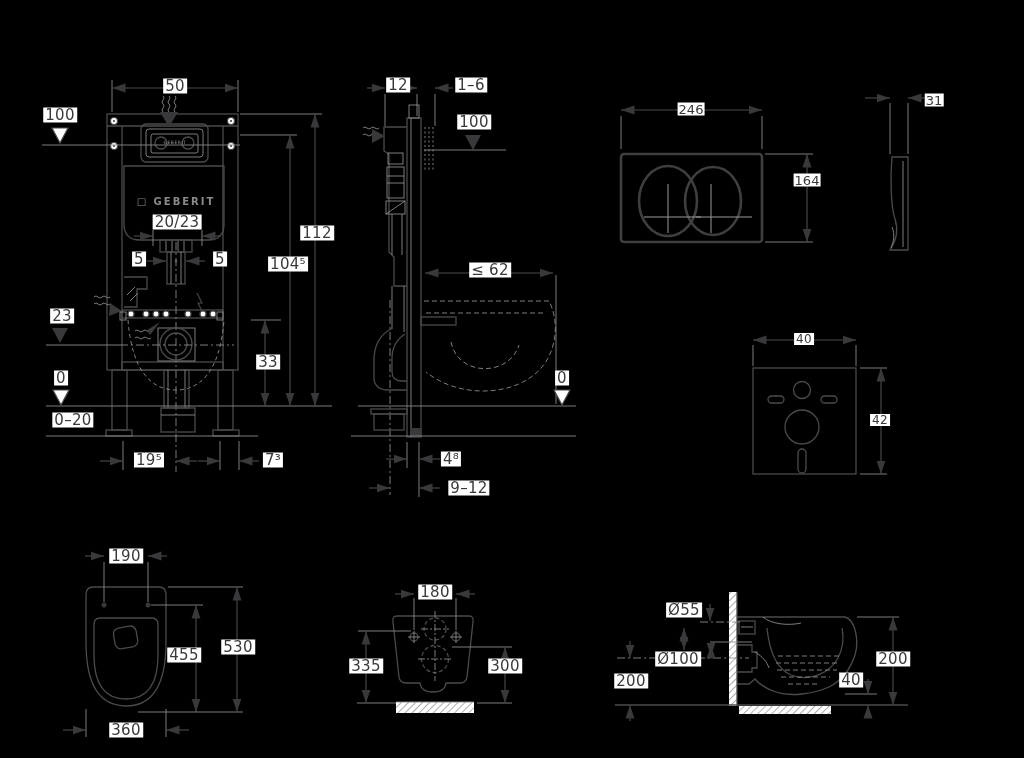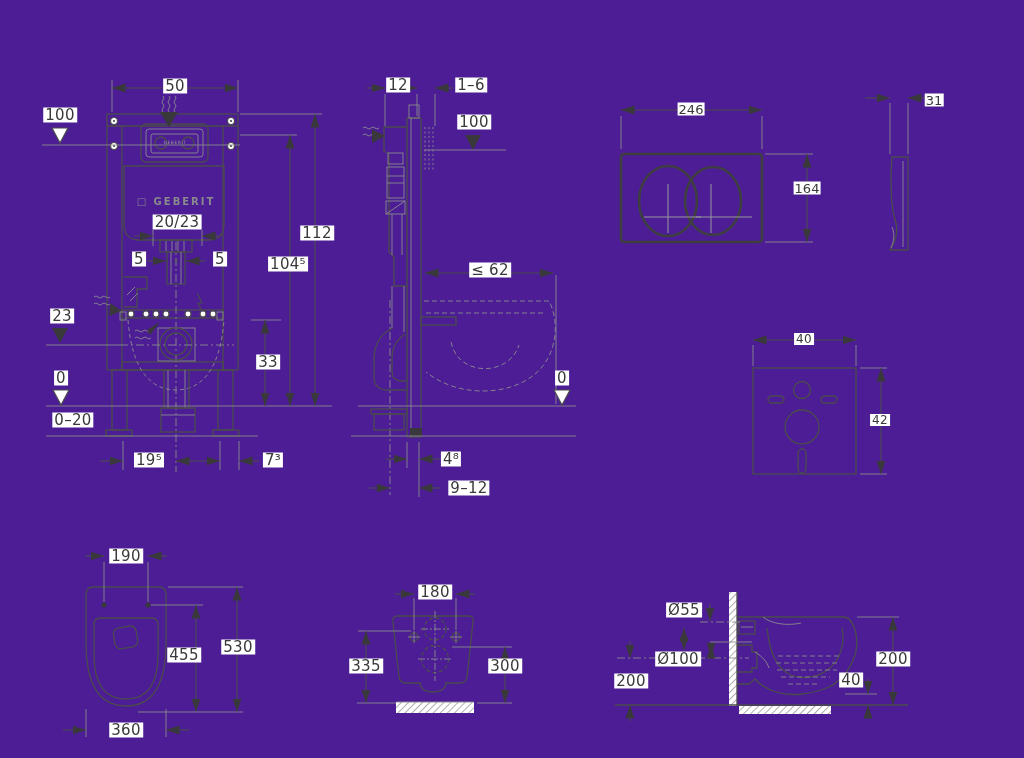--- a/index.html
+++ b/index.html
@@ -1,16 +1,16 @@
 <!DOCTYPE html>
 <html><head>
 <meta charset="utf-8">
 <style>
   html,body{margin:0;padding:0;background:#fff;}
-  .canvas{position:relative;width:1024px;height:758px;background:#4c1d95;
+  .canvas{position:relative;width:1024px;height:758px;background:#000000;
           font-family:"DejaVu Sans","Liberation Sans",sans-serif;overflow:hidden;}
   .canvas svg{position:absolute;left:0;top:0;}
   .lbl{position:absolute;transform:translate(-50%,-50%);color:#39393b;background:#fff;
        padding:0 2px;line-height:1;white-space:nowrap;font-size:15px;letter-spacing:.3px;}
   .sm{font-size:13px;padding:0 1px;letter-spacing:0;}
   .md{font-size:12px;}
   .logo{font-size:10px;font-weight:bold;color:#8a8a8d;letter-spacing:2px;background:transparent;}
   .logo-sm{font-size:4.5px;color:#9a9a9c;letter-spacing:.5px;background:transparent;}
   .s{fill:none;stroke:#4b4b4d;stroke-width:1.3;}
   .w{fill:none;stroke:#3f3f41;stroke-width:2.6;}
@@ -322,21 +322,21 @@
 
 <span class="lbl" style="left:398px;top:85px">12</span>
 <span class="lbl" style="left:471px;top:85px">1–6</span>
 <span class="lbl" style="left:474px;top:122px">100</span>
 <span class="lbl" style="left:490px;top:270px">≤ 62</span>
 <span class="lbl" style="left:562px;top:378px">0</span>
 <span class="lbl" style="left:451px;top:459px">4⁸</span>
 <span class="lbl" style="left:469px;top:488px">9–12</span>
 
 <span class="lbl sm" style="left:691px;top:109px">246</span>
-<span class="lbl sm" style="left:807px;top:188px">164</span>
+<span class="lbl sm" style="left:807px;top:180px">164</span>
 <span class="lbl sm" style="left:934px;top:100px">31</span>
 
 <span class="lbl md" style="left:804px;top:339px">40</span>
 <span class="lbl md" style="left:880px;top:420px">42</span>
 
 <span class="lbl" style="left:126px;top:556px">190</span>
 <span class="lbl" style="left:184px;top:655px">455</span>
 <span class="lbl" style="left:238px;top:647px">530</span>
 <span class="lbl" style="left:126px;top:730px">360</span>
 

